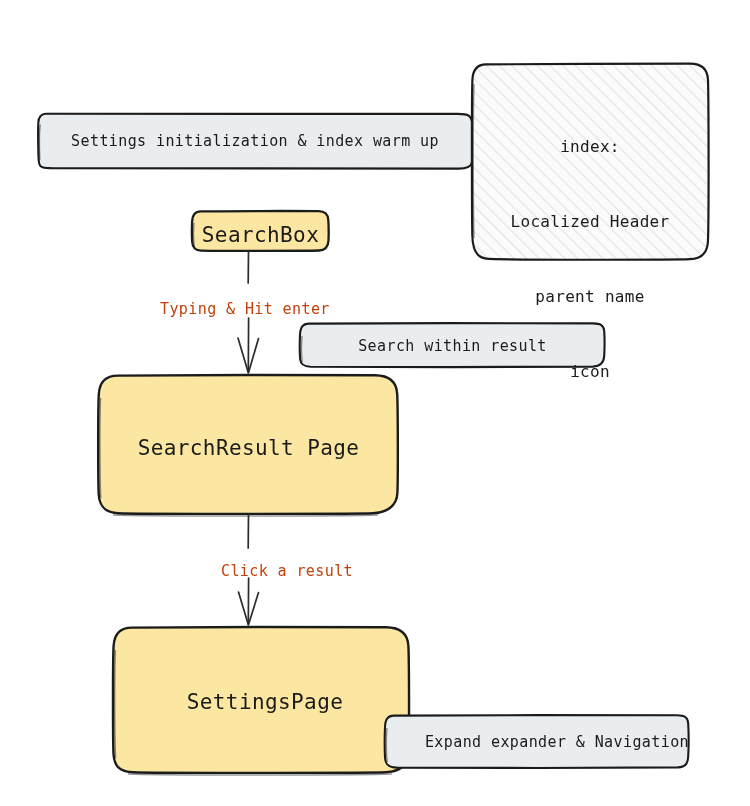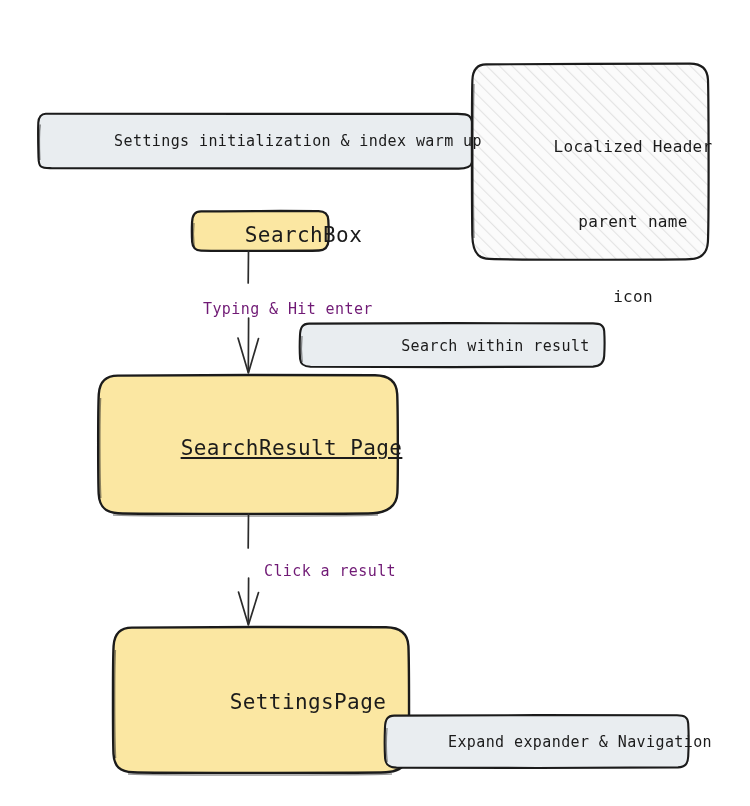--- a/index.html
+++ b/index.html
@@ -22,21 +22,20 @@
     height: 806px;
   }
 
   .node-label {
     position: absolute;
     color: #1b1b1b;
     white-space: pre;
     text-align: center;
     pointer-events: none;
     font-family: "DejaVu Sans Mono", "Liberation Mono", monospace;
-    margin-left: 43px;
   }
 
   
   .proc-label {
     font-size: 21px;
     letter-spacing: 0.4px;
   }
 
   
   .note-label {
@@ -48,21 +47,21 @@
   .index-label {
     font-size: 16px;
     line-height: 25px;
     letter-spacing: 0.3px;
   }
 
   
   .edge-label {
     font-size: 15px;
     letter-spacing: 0.4px;
-    color: #701a75;
+    color: #c2410c;
   }
 </style>
 </head>
 <body>
 
 <svg id="canvas" viewBox="0 0 750 806" xmlns="http://www.w3.org/2000/svg">
   <defs>
     <pattern id="hatch" width="9" height="9" patternTransform="rotate(-45)" patternUnits="userSpaceOnUse">
       <rect width="9" height="9" fill="#fbfbfb"></rect>
       <line x1="0" y1="0" x2="0" y2="9" stroke="#e3e3e3" stroke-width="2.2"></line>
@@ -165,30 +164,31 @@
              C688.7,747.0 688.6,730.0 688.2,723.5
              C687.8,717.0 684.5,715.4 677.0,715.3
              C656.0,714.9 410.0,715.1 395.0,715.6 Z" fill="#e9edf0" stroke="#1b1b1b" stroke-width="2.1" stroke-linejoin="round" stroke-linecap="round"></path>
     <path d="M387.0,728.0 C386.2,738.0 386.4,754.0 387.2,762.0" fill="none" stroke="#1b1b1b" stroke-width="1.3" opacity="0.5"></path>
   </g>
 </svg>
 
 <div class="node-label note-label" style="left:38px; top:132px; width:434px;">Settings initialization &amp; index warm up</div>
 
 <div class="node-label index-label" style="left:472px; top:84px; width:236px;">
+  <div>index:</div>
   <div>Localized Header</div>
   <div>parent name</div>
   <div>icon</div>
 </div>
 
 <div class="node-label proc-label" style="left:192px; top:223px; width:137px;">SearchBox</div>
 
 <div class="node-label edge-label" style="left:160px; top:300px; width:210px; text-align:left;">Typing &amp; Hit enter</div>
 
 <div class="node-label note-label" style="left:300px; top:337px; width:305px;">Search within result</div>
 
-<div class="node-label proc-label" style="left:99px; top:436px; width:299px;text-decoration:underline;">SearchResult Page</div>
+<div class="node-label proc-label" style="left:99px; top:436px; width:299px;">SearchResult Page</div>
 
 <div class="node-label edge-label" style="left:183px; top:562px; width:170px; text-align:right;">Click a result</div>
 
 <div class="node-label proc-label" style="left:95px; top:690px; width:340px;">SettingsPage</div>
 
-<div class="node-label note-label" style="left:385px; top:733px; width:304px;">Expand expander &amp; Navigation</div>
+<div class="node-label note-label" style="left:385px; top:733px; width:304px;text-align:right;">Expand expander &amp; Navigation</div>
 
 </body></html>

